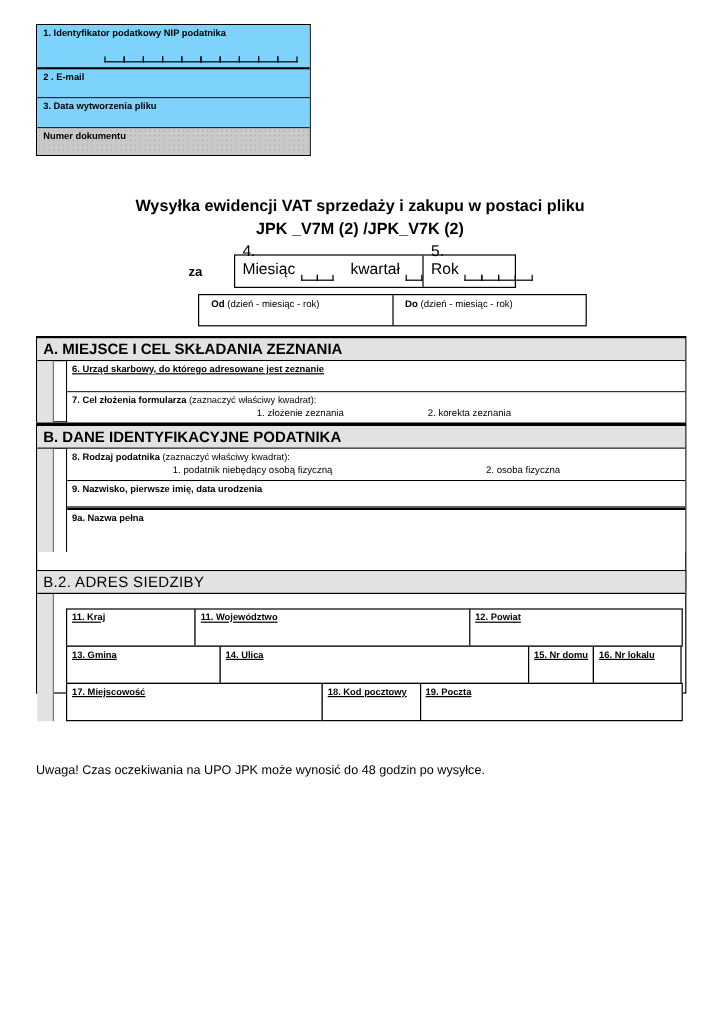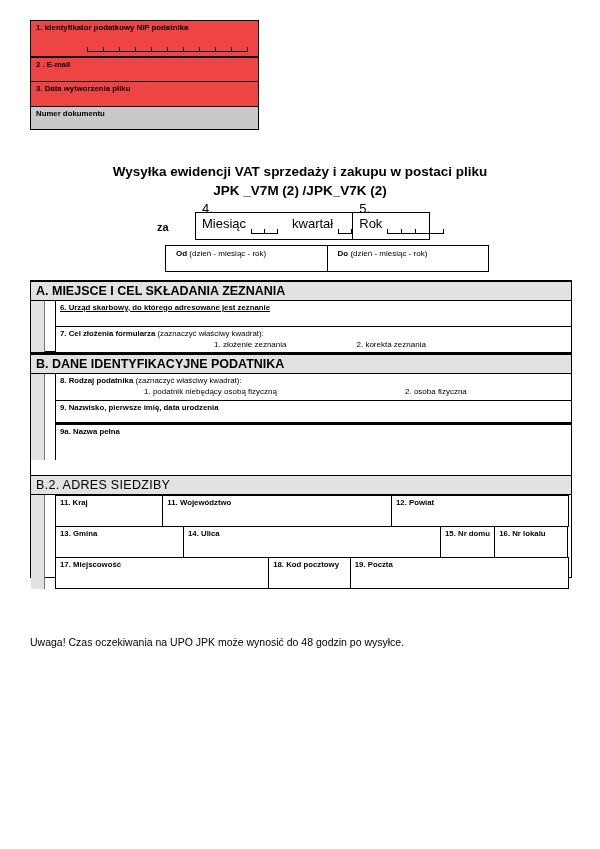--- a/index.html
+++ b/index.html
@@ -5,21 +5,21 @@
   * { margin:0; padding:0; box-sizing:border-box; }
   html,body { background:#fff; }
   .page {
     position:relative; width:600px; height:849px; background:#ffffff;
     font-family:"Liberation Sans", sans-serif; color:#000;
     margin:0 auto; overflow:hidden;
   }
 
   
   .meta-box { position:absolute; left:30px; top:20px; width:229px; border:1.5px solid #000; }
-  .meta-row { position:relative; background:#ef4444; }
+  .meta-row { position:relative; background:#7dd3fc; }
   .meta-label { font-size:7.8px; font-weight:bold; padding:2px 0 0 5px; display:block; }
   .meta-row-nip { height:37px; border-bottom:2px solid #000; }
   .meta-row-email { height:24px; border-bottom:1px solid #000; }
   .meta-row-date { height:25px; border-bottom:1.5px solid #000; }
   .meta-row-doc {
     height:22px;
     background-color:#c9c9c9;
     background-image:radial-gradient(#9a9a9a 0.6px, transparent 0.7px);
     background-size:4px 4px;
   }
@@ -68,21 +68,21 @@
   .field-label b { font-weight:bold; }
   .thick-top { border-top:2px solid #000; }
 
   .options-row { display:flex; font-size:8px; padding-top:2px; padding-bottom:2px; }
 
   
   .addr-row { display:flex; }
   .addr-cell { border:1px solid #000; margin-left:-1px; height:32px; font-size:7.8px; font-weight:bold; padding:1.5px 0 0 4px; background:#fff; }
   .addr-cell:first-child { margin-left:0; border-left:1px solid #000; }
   .addr-row + .addr-row .addr-cell { margin-top:-1px; }
-  .addr-fields { padding-top:0; }
+  .addr-fields { padding-top:12px;text-decoration:underline; }
 
   
   .footer-note { position:absolute; left:30px; top:636px; font-size:10.5px; }
 </style>
 </head>
 <body>
 
 <div class="page">
 
   <div class="meta-box">

